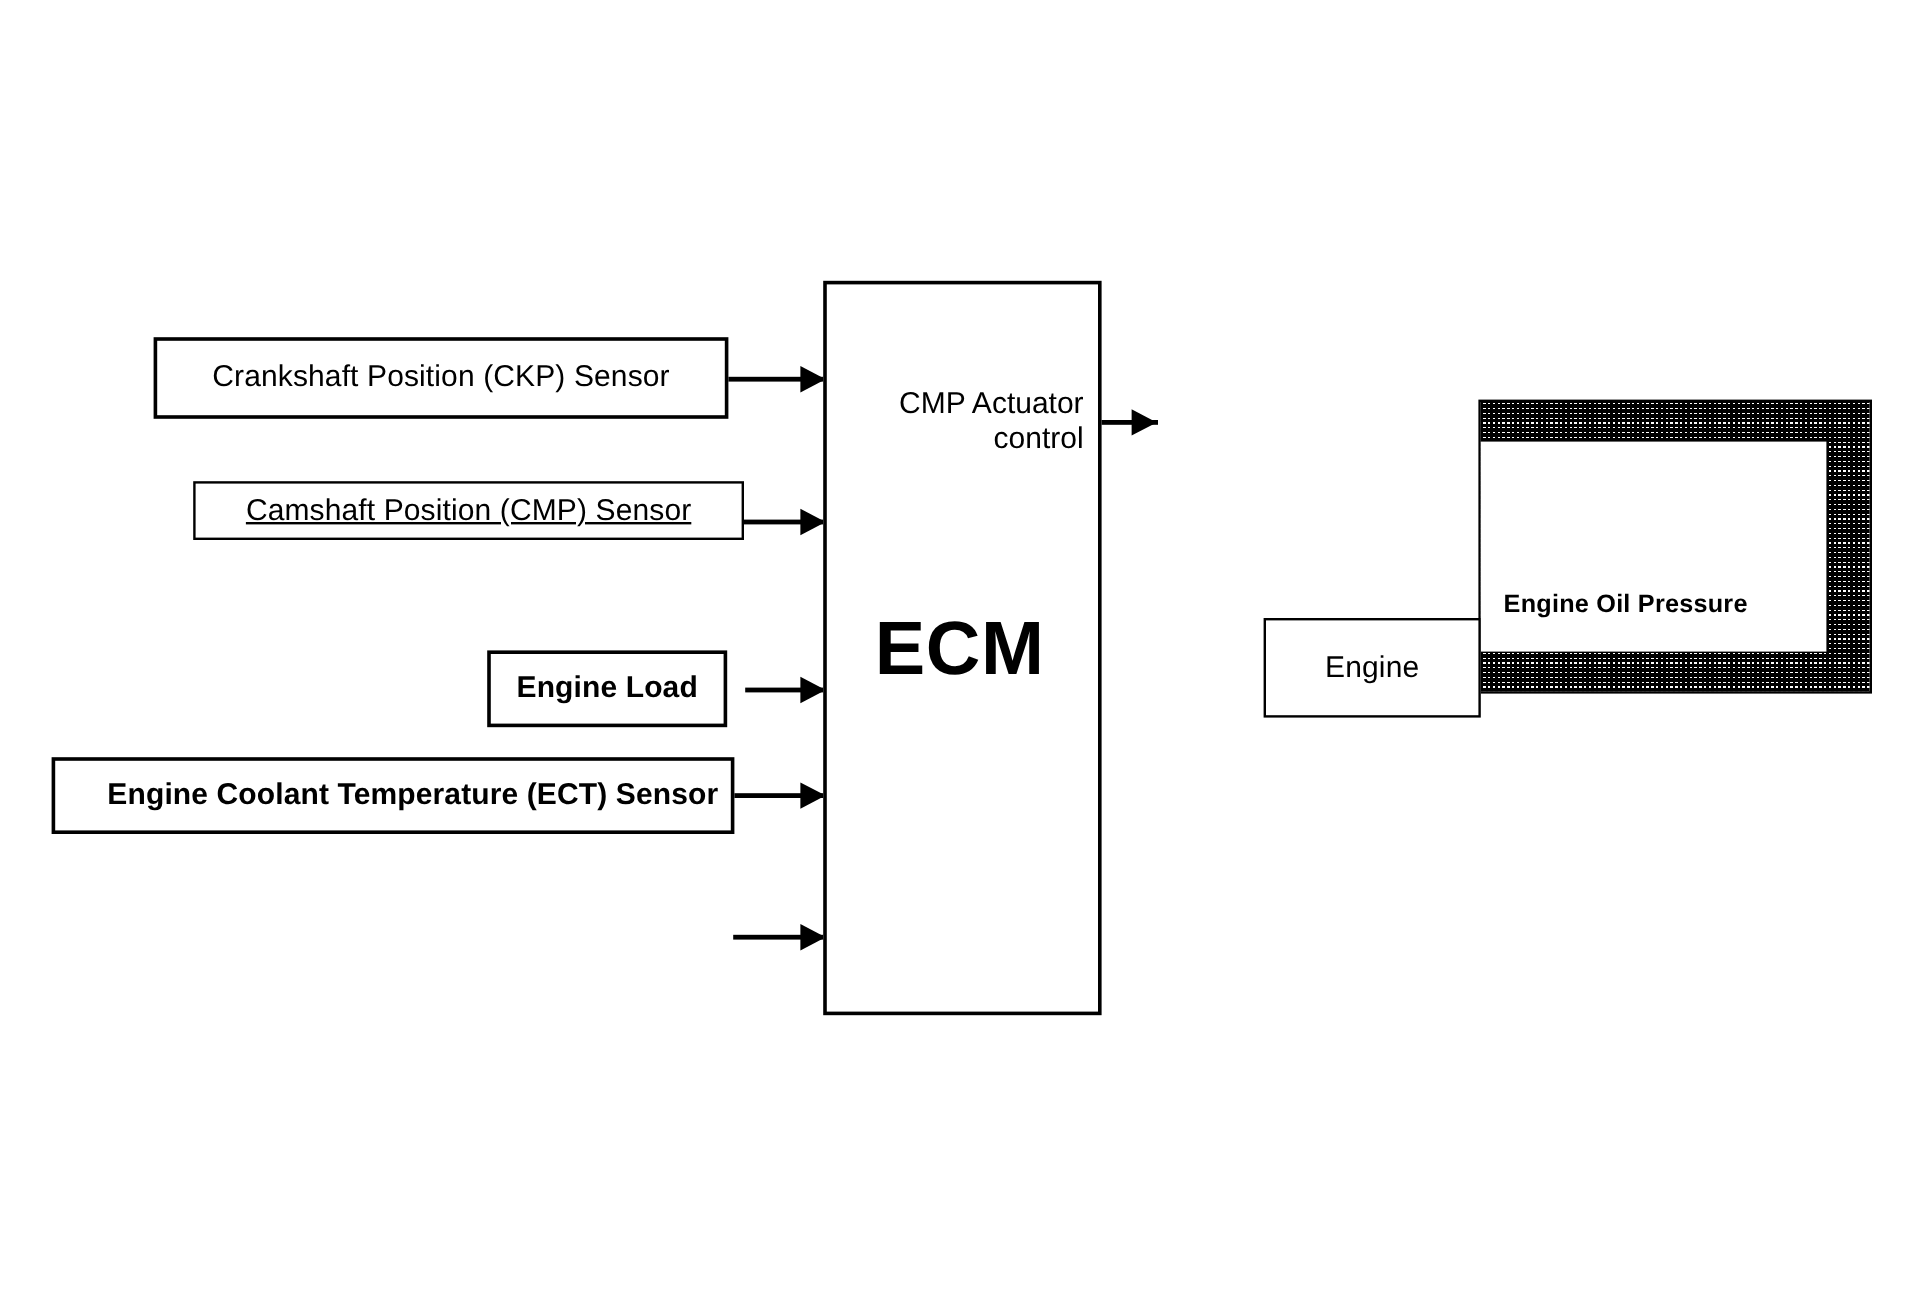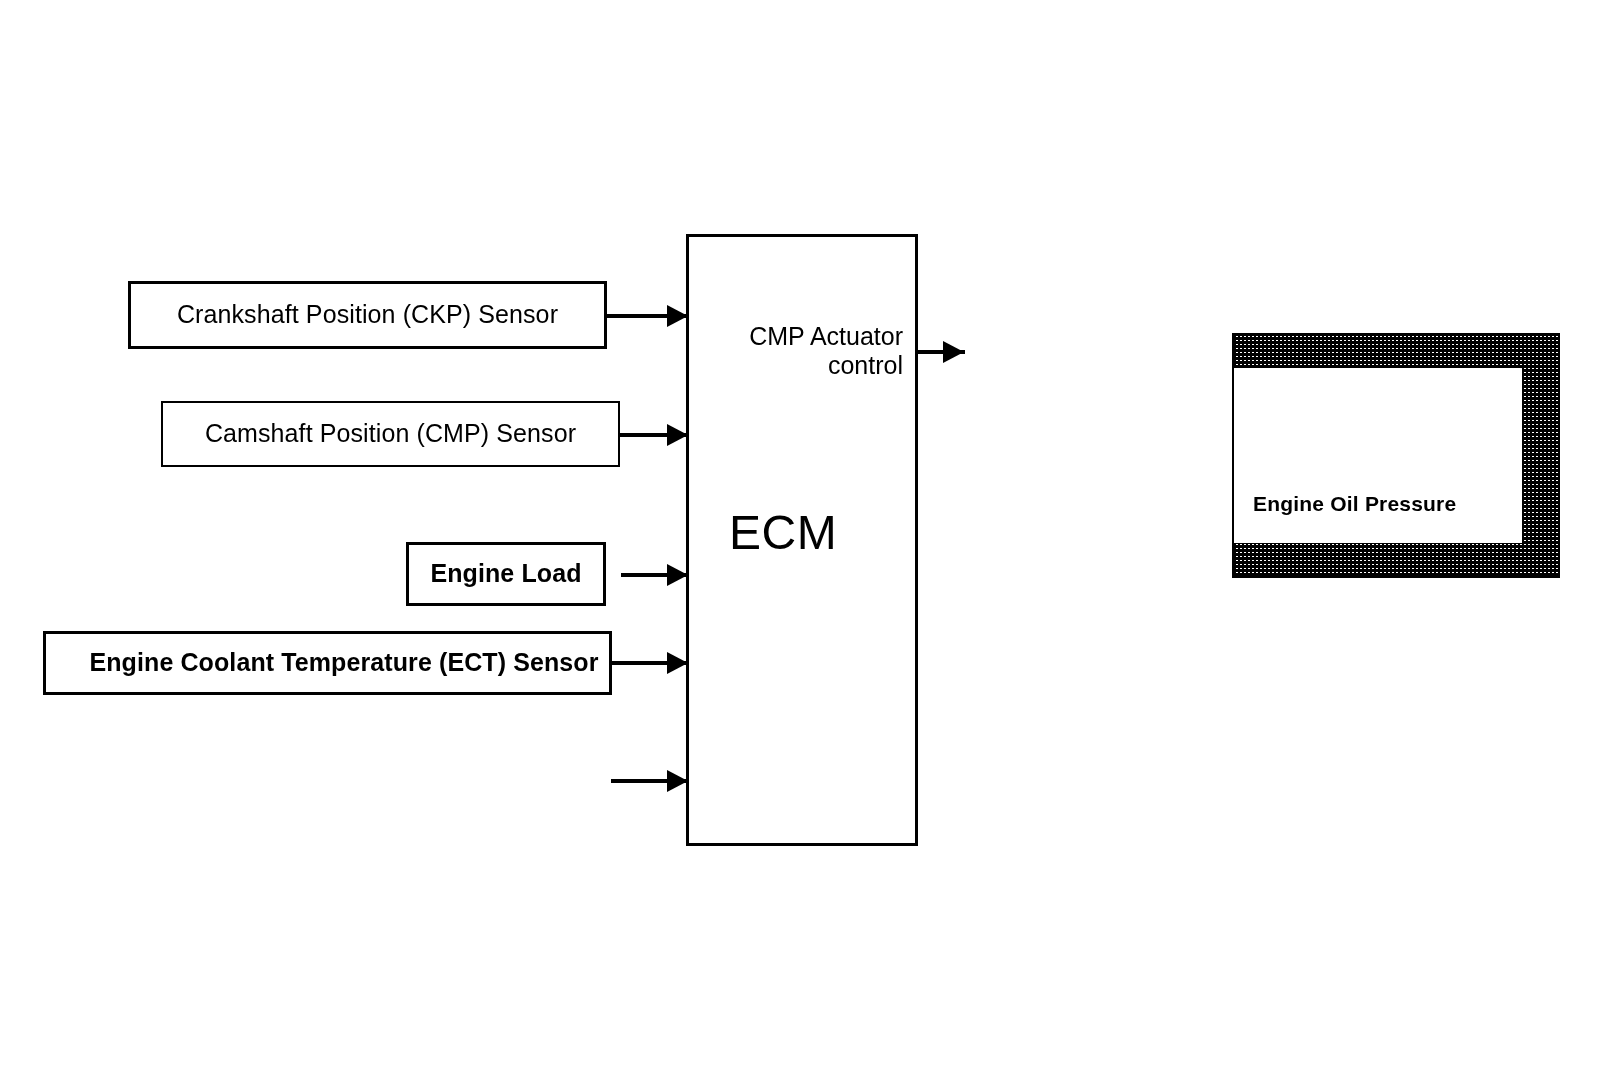--- a/index.html
+++ b/index.html
@@ -46,22 +46,22 @@
   .ecm-title {
     position: absolute;
     font-size: 25px;
     line-height: 1.15;
     text-align: right;
     white-space: nowrap;
     z-index: 8;
   }
   .ecm-name {
     position: absolute;
-    font-size: 48px;
-    font-weight: normal;
+    font-size: 63px;
+    font-weight: bold;
     letter-spacing: 0.5px;
     white-space: nowrap;
     z-index: 8;
   }
   
   .conn {
     position: absolute;
     height: 4px;
     background: #000000;
     z-index: 3;
@@ -118,21 +118,21 @@
   <div class="conn" style="left:611px; top:779px; width:76px;"></div>
   <div class="arrowhead" style="left:667px; top:770px;"></div>
 
   <div class="conn" style="left:916px; top:350px; width:49px;"></div>
   <div class="arrowhead" style="left:943px; top:341px;"></div>
 
   <div class="box" style="left:128px; top:281px; width:479px; height:68px;">
     <span>Crankshaft Position (CKP) Sensor</span>
   </div>
 
-  <div class="box thin" style="left:161px; top:401px; width:459px; height:66px;">
+  <div class="box thin" style="left:161px; top:401px; width:459px; height:49px;text-decoration:underline;">
     <span>Camshaft Position (CMP) Sensor</span>
   </div>
 
   <div class="box" style="left:406px; top:542px; width:200px; height:64px;font-weight:bold;">
     <span>Engine Load</span>
   </div>
 
   <div class="box semibold" style="left:43px; top:631px; width:569px; height:64px;padding-left:33px;">
     <span>Engine Coolant Temperature (ECT) Sensor</span>
   </div>
@@ -140,16 +140,19 @@
 
   <div class="box" style="left:686px; top:234px; width:232px; height:612px;"></div>
   <div class="ecm-title" style="left:703px; top:322px; width:200px;">
     <span>CMP Actuator</span><br>
     <span>control</span>
   </div>
   <div class="ecm-name" style="left:729px; top:505px;">ECM</div>
 
 
 
+  <div class="box thin" style="left:1053px; top:515px; width:181px; height:83px;">
+    <span>Engine</span>
+  </div>
 
   <div class="label-free" style="left:1253px; top:492px;">Engine Oil Pressure</div>
 
 </div>
 
 </body></html>

